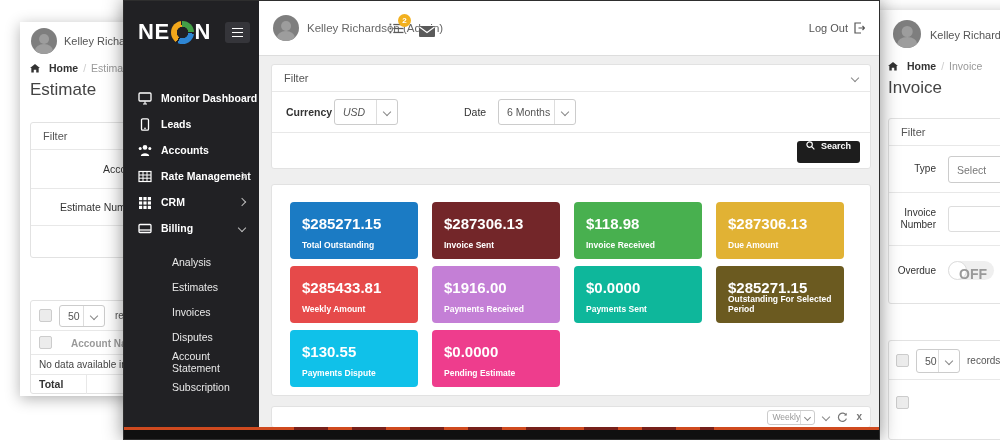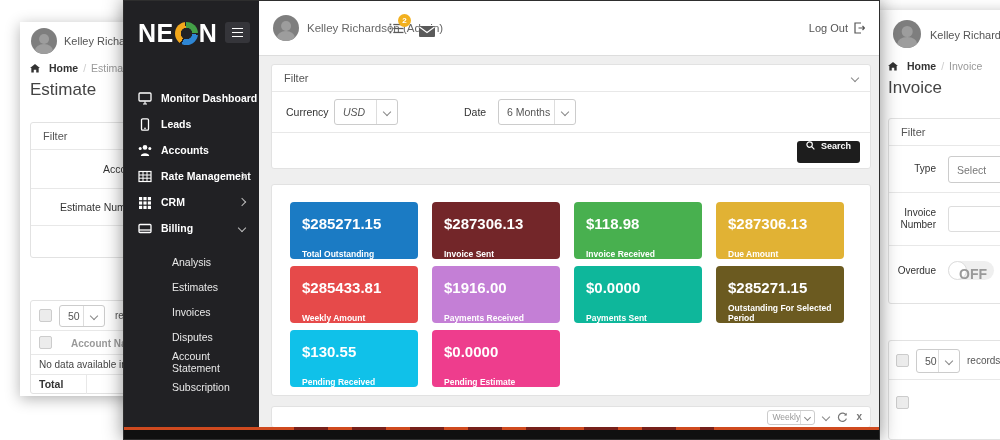--- a/index.html
+++ b/index.html
@@ -26,21 +26,21 @@
   .lbl{font-size:10.5px;color:#333;}
   .graylbl{font-size:10.5px;color:#555;}
 
   
   #left-panel{left:20px;top:22px;width:250px;height:374px;background:#fff;box-shadow:0 3px 14px rgba(0,0,0,.30);z-index:1;}
   #right-panel{left:878px;top:10px;width:180px;height:430px;background:#fff;box-shadow:0 3px 14px rgba(0,0,0,.30);z-index:1;}
 
   
   #center-panel{left:123px;top:0;width:757px;height:440px;z-index:3;background:#efefef;border:1px solid #2e2e2e;box-sizing:border-box;box-shadow:0 0 18px rgba(0,0,0,.45);overflow:hidden;}
   #sidebar{position:absolute;left:0;top:0;bottom:0;width:135px;background:#212124;}
-  #logo{position:absolute;left:14px;top:18px;display:flex;align-items:center;color:#fff;font-size:25px;font-weight:bold;letter-spacing:.5px;}
+  #logo{position:absolute;left:14px;top:18px;display:flex;align-items:center;color:#fff;font-size:22px;font-weight:bold;letter-spacing:.5px;}
   #logo .donut{width:23px;height:23px;border-radius:50%;margin:0 1px;
     background:radial-gradient(circle,#212124 0 5.5px,transparent 6px),
       conic-gradient(#43a047 0deg 88deg,#212124 88deg 96deg,#2e86d4 96deg 206deg,#212124 206deg 214deg,#f2a71b 214deg 352deg,#212124 352deg 360deg);}
   #hamburger{position:absolute;right:9px;top:21px;width:25px;height:21px;background:#35353a;border-radius:3px;display:flex;flex-direction:column;justify-content:center;gap:2.5px;align-items:center;}
   #hamburger i{display:block;width:11px;height:1.6px;background:#fff;}
   #menu{position:absolute;left:0;top:84px;right:0;}
   .mitem{height:26px;display:flex;align-items:center;padding-left:14px;color:#fff;font-size:10.5px;font-weight:bold;position:relative;}
   .mitem svg{width:14px;height:13px;margin-right:9px;flex:none;}
   .mitem .cv{position:absolute;right:14px;border-color:#bbb;}
   .sitem{height:25px;display:flex;align-items:center;padding-left:48px;color:#e8e8e8;font-size:10.5px;}
@@ -57,21 +57,21 @@
   #filter-card{left:12px;top:63px;width:600px;height:105px;}
   #filter-card .cv.hd{position:absolute;right:12px;top:10px;}
   #fc-controls{position:absolute;left:0;top:27px;right:0;height:40px;}
   #fc-foot{position:absolute;left:0;top:67px;right:0;bottom:0;border-top:1px solid #e8e8e8;}
   #search-btn{position:absolute;right:10px;top:8px;height:22px;padding:0 9px;background:#1d1d1d;border-radius:3px;color:#fff;font-size:9px;font-weight:bold;display:flex;gap:6px;}
 
   #stats-card{left:12px;top:183px;width:600px;height:212px;padding:17px 18px;}
   #stats-grid{display:grid;grid-template-columns:repeat(4,128px);gap:7px 14px;}
   .stat{height:57px;border-radius:4px;color:#fff;position:relative;padding:10px 12px;box-sizing:border-box;}
   .stat .val{font-size:15px;font-weight:bold;margin-top:3px;}
-  .stat .cap{position:absolute;left:12px;bottom:0;font-size:8.5px;font-weight:bold;margin-top:40px;}
+  .stat .cap{position:absolute;left:12px;bottom:9px;font-size:8.5px;font-weight:bold;margin-top:40px;}
 
   #widget-card{left:12px;top:405px;width:600px;height:22px;display:flex;align-items:center;justify-content:flex-end;gap:8px;padding-right:8px;box-sizing:border-box;}
   #weekly-sel{width:48px;height:15px;font-size:8.5px;color:#999;}
   #weekly-sel .cvbox{padding:0 4px;}
   #weekly-sel .cv{width:4px;height:4px;}
   #widget-close{font-size:10px;color:#777;font-weight:bold;line-height:1;}
 
   #bottom-strip{position:absolute;left:0;right:0;bottom:0;height:9px;background:#101010;border-top:3px solid #cf4a1f;}
   #bottom-strip .dashes{position:absolute;left:170px;top:-3px;width:420px;height:3px;
     background:repeating-linear-gradient(90deg,#76201a 0 34px,transparent 34px 58px);}
@@ -327,21 +327,21 @@
             </svg>
         </span>
       </div>
 
       <div id="filter-card" class="card abs">
         <div class="cardhead">
           <span>Filter</span>
           <span class="cv hd"></span>
         </div>
         <div id="fc-controls">
-          <span class="abs lbl" style="left:14px;top:14px;">Currency</span>
+          <span class="abs lbl" style="left:14px;top:14px;font-weight:bold;">Currency</span>
           <div class="sel abs" style="left:62px;top:7px;width:64px;height:26px;font-style:italic;">
             <span class="txt">USD</span>
             <span class="cvbox">
                 <span class="cv"></span>
               </span>
           </div>
           <span class="abs lbl" style="left:192px;top:14px;">Date</span>
           <div class="sel abs" style="left:226px;top:7px;width:78px;height:26px;">
             <span class="txt">6 Months</span>
             <span class="cvbox">
@@ -389,21 +389,21 @@
           <div class="stat" style="background: rgb(14, 183, 155);">
               <div class="val">$0.0000</div>
               <div class="cap">Payments Sent</div>
             </div>
           <div class="stat" style="background: rgb(107, 90, 32);">
               <div class="val">$285271.15</div>
               <div class="cap">Outstanding For Selected Period</div>
             </div>
           <div class="stat" style="background: rgb(16, 193, 233);">
               <div class="val">$130.55</div>
-              <div class="cap">Pending Received</div>
+              <div class="cap">Payments Dispute</div>
             </div>
           <div class="stat" style="background: rgb(238, 61, 141);">
               <div class="val">$0.0000</div>
               <div class="cap">Pending Estimate</div>
             </div>
         </div>
       </div>
 
       <div id="widget-card" class="card abs">
         <div class="sel" id="weekly-sel">

